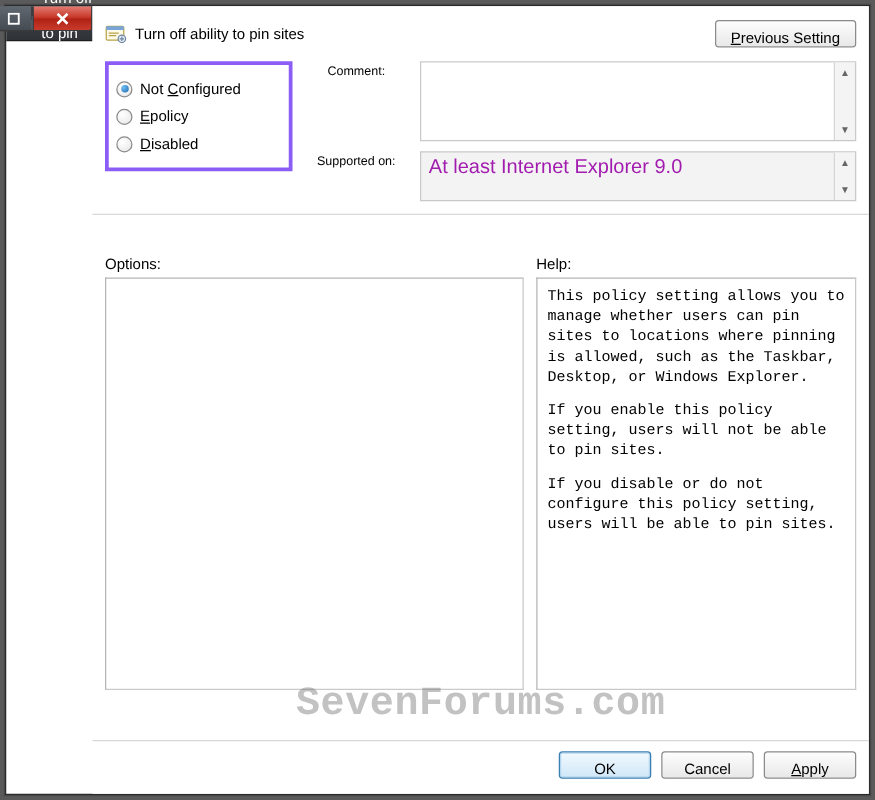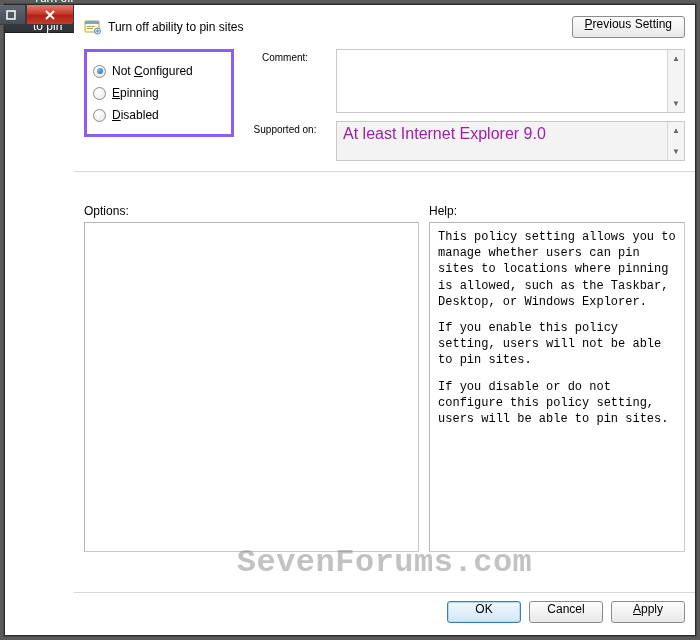--- a/index.html
+++ b/index.html
@@ -92,21 +92,21 @@
     gap: 8px;
   }
   .btn {
     height: 22px;
     padding: 0 12px;
     font-size: 12px;
     background: linear-gradient(#fdfdfd, #e8e8e8);
     border: 1px solid #8b8b8b;
     border-radius: 3px;
     display: inline-flex;
-    align-items: flex-start;
+    align-items: flex-end;
     cursor: default;
   }
   .btn .ul { text-decoration: underline; }
   .btn.primary {
     border-color: #3c7fb1;
     box-shadow: inset 0 0 0 1px #b5d7f0;
     background: linear-gradient(#f2f9fe, #cfe7f8);
   }
 
   
@@ -310,21 +310,21 @@
     </div>
 
     <div class="top-grid">
       <div class="radio-block">
         <div class="radio-row">
           <span class="radio checked"></span>
           <span class="radio-label"><span>Not </span><span class="ul">C</span><span>onfigured</span></span>
         </div>
         <div class="radio-row">
           <span class="radio"></span>
-          <span class="radio-label"><span class="ul">E</span><span>pinning</span></span>
+          <span class="radio-label"><span class="ul">E</span><span>policy</span></span>
         </div>
         <div class="radio-row">
           <span class="radio"></span>
           <span class="radio-label"><span class="ul">D</span><span>isabled</span></span>
         </div>
       </div>
 
       <div class="lbl">Comment:</div>
       <div class="sunken comment-box">
         <div class="comment-text"></div>

